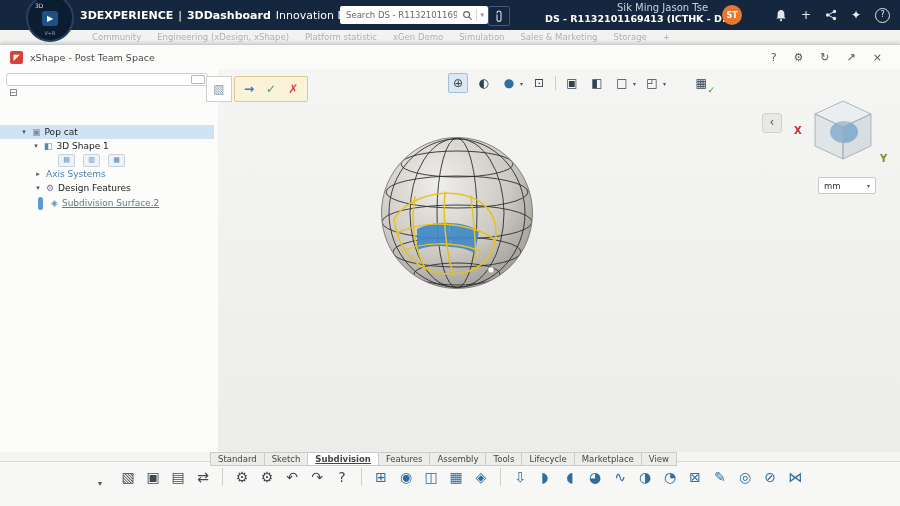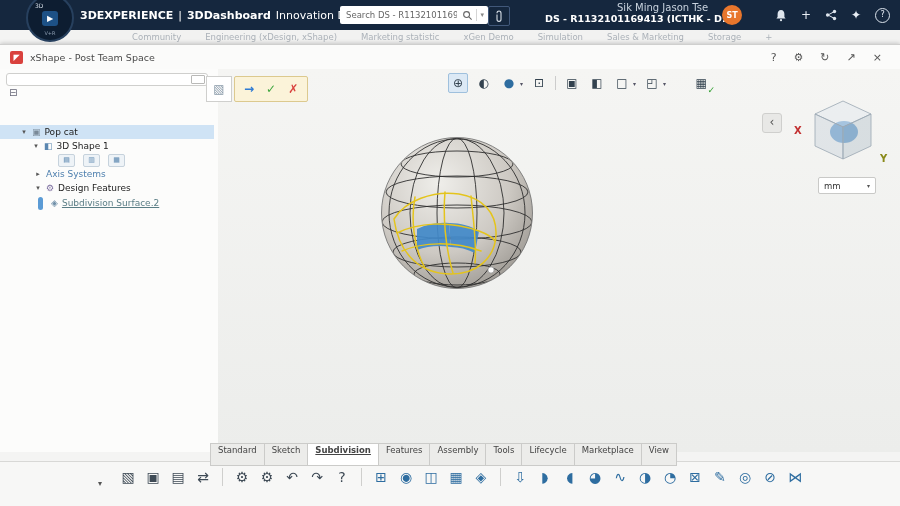--- a/index.html
+++ b/index.html
@@ -28,22 +28,22 @@
   .ctx{position:absolute;left:545px;top:13px;font-size:9.5px;font-weight:bold;white-space:nowrap;display:flex;gap:4px;align-items:center;}
   .uname{position:absolute;left:617px;top:2px;font-size:10px;color:#c9d3de;white-space:nowrap;}
   .avatar{position:absolute;left:722px;top:5px;width:20px;height:20px;border-radius:50%;background:#e8762c;
           color:#fff;font-size:8px;font-weight:bold;display:flex;align-items:center;justify-content:center;}
   .top-icons{position:absolute;right:10px;top:5px;height:20px;display:flex;gap:14px;align-items:center;}
   .ticon{color:#e8eef5;font-size:12px;line-height:1;display:flex;align-items:center;justify-content:center;}
   .circle-q{width:13px;height:13px;border:1px solid #dbe3ec;border-radius:50%;font-size:8px;display:flex;
             align-items:center;justify-content:center;}
 
   
-  .dash-tabs{position:absolute;left:0;top:30px;right:0;height:14px;background:#f2f2f1;display:flex;gap:24px;
-             padding-left:92px;align-items:center;font-size:8.5px;color:#9aa2ab;white-space:nowrap;margin-left:40px;}
+  .dash-tabs{position:absolute;left:0;top:30px;right:0;height:14px;background:#f2f2f1;display:flex;gap:16px;
+             padding-left:92px;align-items:center;font-size:8.5px;color:#9aa2ab;white-space:nowrap;}
   .dtab{opacity:.8;}
 
   
   .appwin{position:absolute;left:0;top:44px;right:0;bottom:0;background:#f4f4f3;border-top:1px solid #cfcfce;
           box-shadow:0 -1px 4px rgba(0,0,0,.18);z-index:10;}
   .titlebar{position:absolute;left:0;top:0;right:0;height:24px;background:#fbfbfa;border-bottom:1px solid #e6e6e4;
             display:flex;align-items:center;padding:0 10px;}
   .appicon{width:13px;height:13px;background:#d9413d;border-radius:2px;color:#fff;font-size:8px;
            display:flex;align-items:center;justify-content:center;margin-right:7px;}
   .wtitle{font-size:9.5px;color:#4a4a4a;}
@@ -98,21 +98,21 @@
   .navcube{position:absolute;left:590px;top:26px;width:70px;height:70px;}
   .axis-x{position:absolute;left:576px;top:56px;color:#c23030;font-size:10px;font-weight:bold;}
   .axis-y{position:absolute;left:662px;top:84px;color:#8a8a1a;font-size:10px;font-weight:bold;}
   .units{position:absolute;left:600px;top:108px;width:46px;height:15px;background:#fff;border:1px solid #c9c9c7;
          border-radius:2px;font-size:8.5px;color:#333;display:flex;align-items:center;justify-content:space-between;
          padding:0 5px;}
   .ucaret{font-size:6px;color:#555;}
   .model{position:absolute;left:139px;top:44px;width:200px;height:200px;}
 
   
-  .btabs{position:absolute;left:0;right:12px;bottom:40px;height:23px;display:flex;justify-content:center;z-index:5;}
+  .btabs{position:absolute;left:0;right:12px;bottom:40px;height:14px;display:flex;justify-content:center;z-index:5;}
   .btab{font-size:8.5px;color:#444;background:#ececea;border:1px solid #cbcbc9;padding:0 7px;line-height:12px;
         margin-left:-1px;white-space:nowrap;}
   .btab.active{background:#fff;font-weight:bold;text-decoration:underline;}
   .btoolbar{position:absolute;left:0;right:0;bottom:0;height:40px;background:#f7f7f6;border-top:1px solid #d8d8d6;
             display:flex;align-items:flex-start;justify-content:center;gap:3px;padding-top:4px;}
   .bicon{width:22px;height:22px;display:flex;align-items:center;justify-content:center;font-size:14px;
          color:#3e4a55;line-height:1;}
   .bicon.blue{color:#2e6da0;}
   .bchev{width:12px;height:22px;display:flex;align-items:flex-end;justify-content:center;font-size:8px;color:#555;
          margin-right:8px;padding-bottom:3px;}
@@ -176,21 +176,21 @@
         </svg>
       </span>
       <span class="ticon">✦</span>
       <span class="ticon circle-q">?</span>
     </div>
   </div>
 
   <div class="dash-tabs">
     <span class="dtab">Community</span>
     <span class="dtab">Engineering (xDesign, xShape)</span>
-    <span class="dtab">Marketing statistic</span>
+    <span class="dtab">Platform statistic</span>
     <span class="dtab">xGen Demo</span>
     <span class="dtab">Simulation</span>
     <span class="dtab">Sales &amp; Marketing</span>
     <span class="dtab">Storage</span>
     <span class="dtab">+</span>
   </div>
 
   <div class="appwin">
 
     <div class="titlebar">

